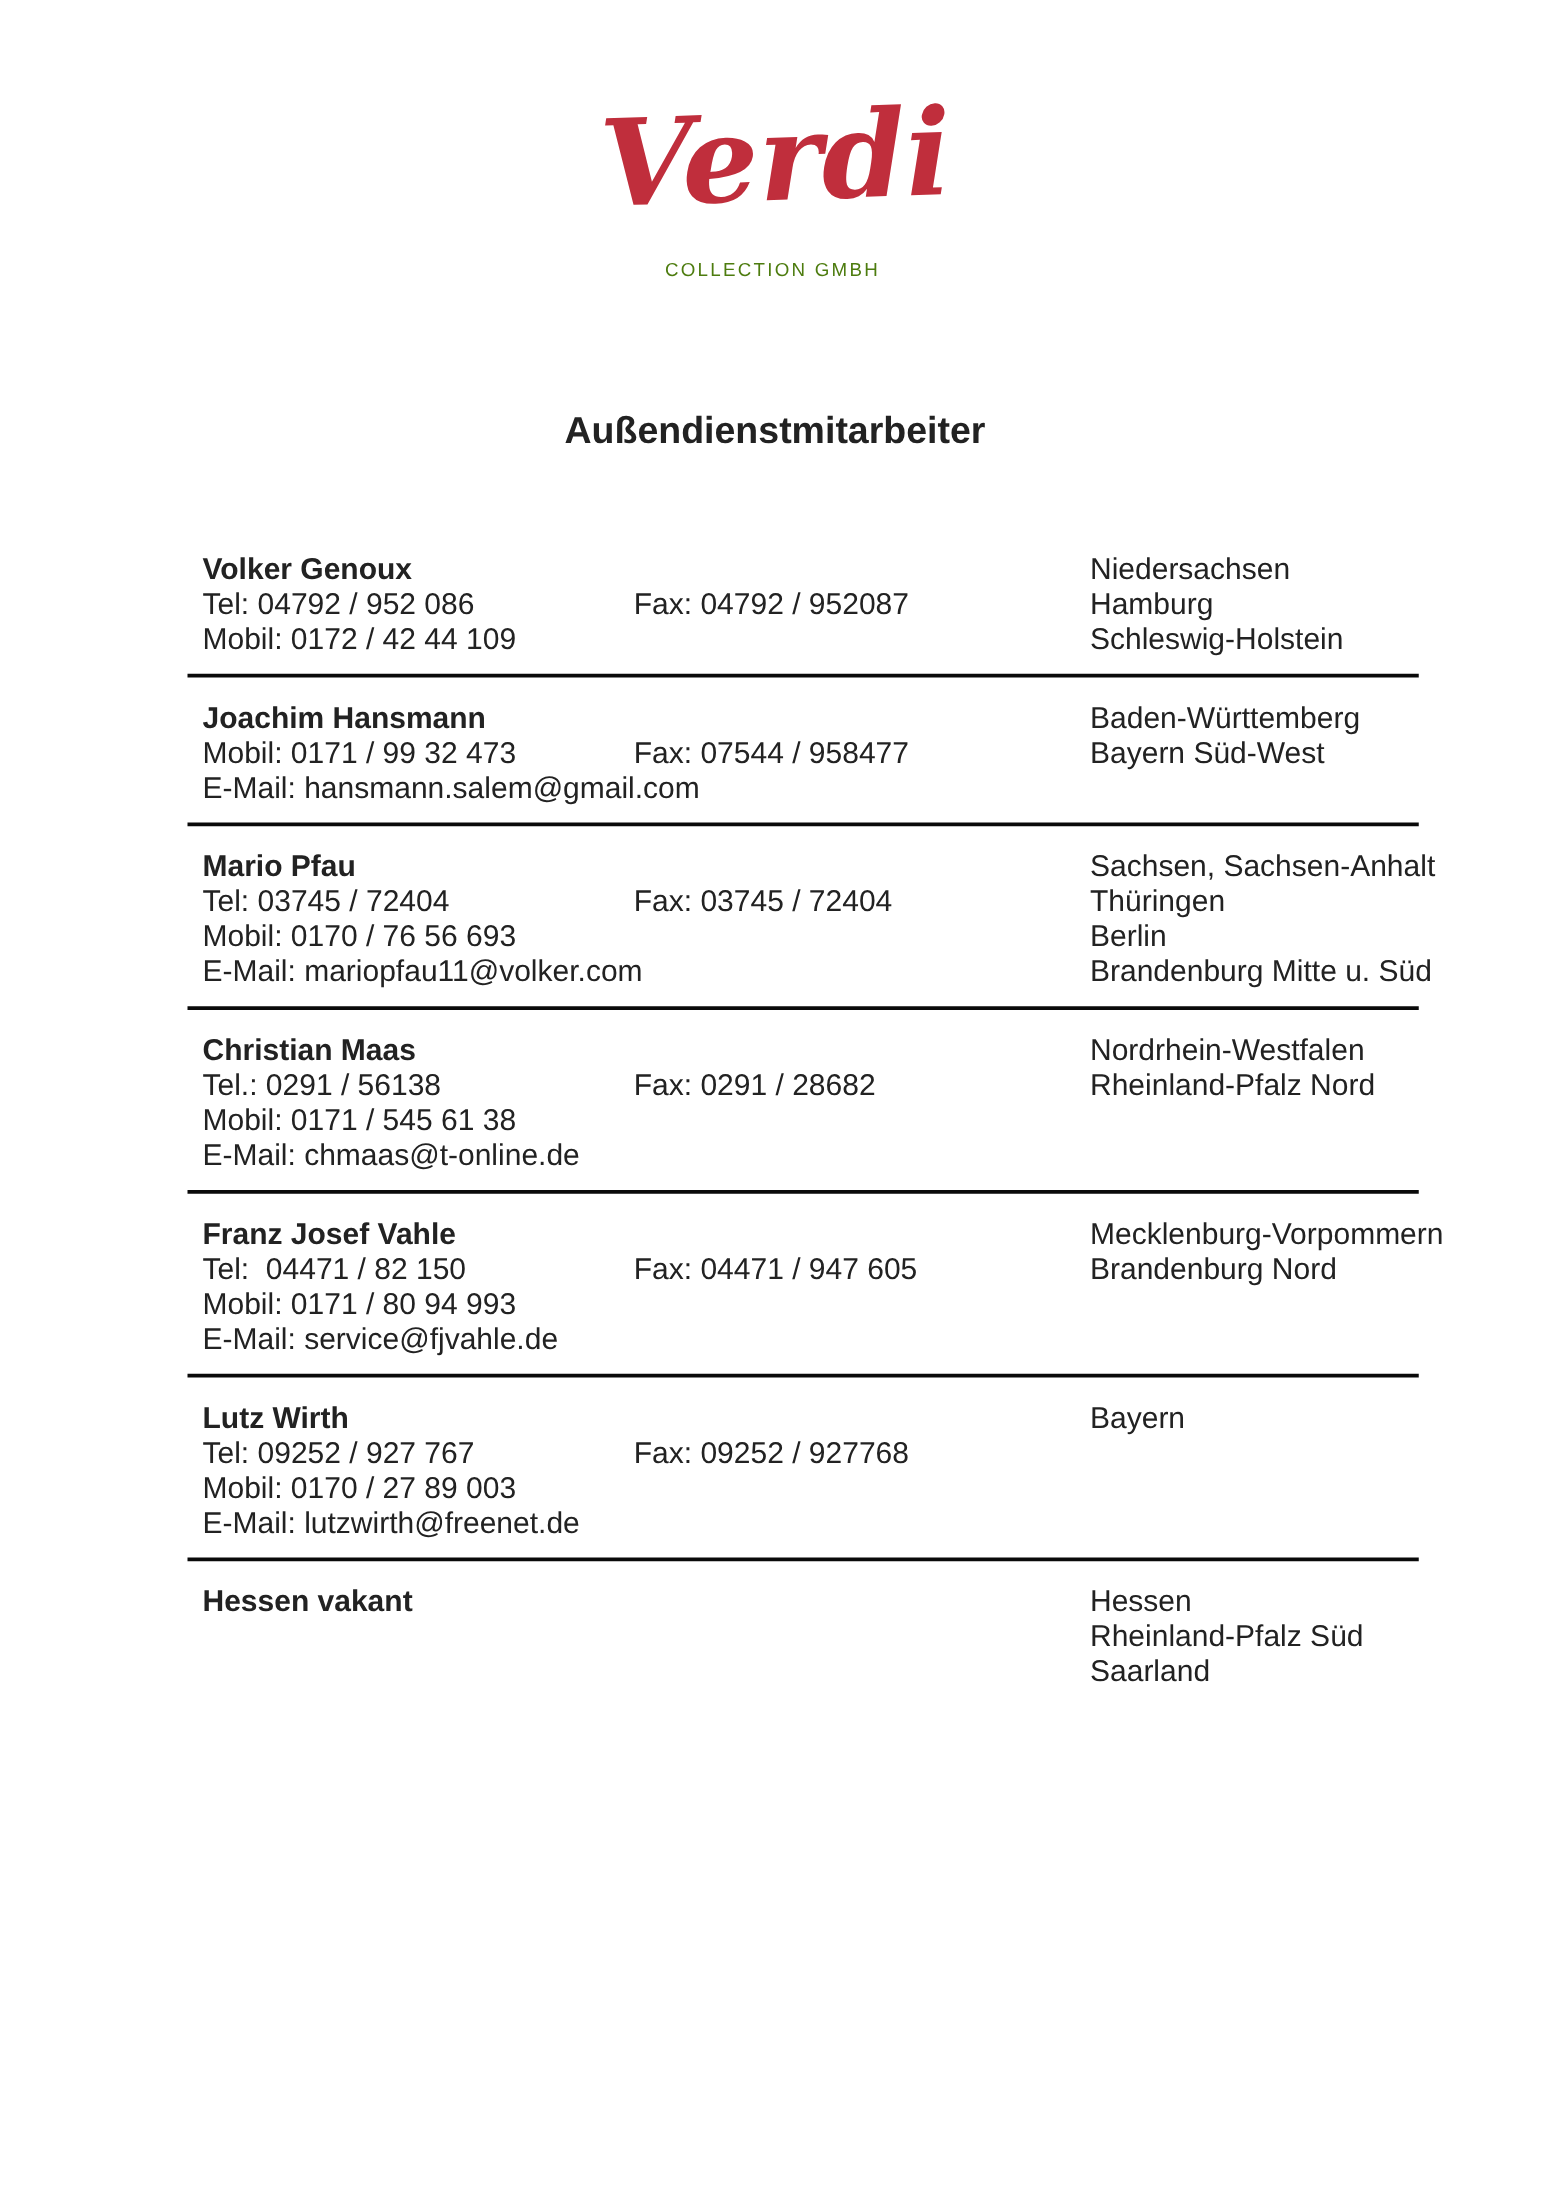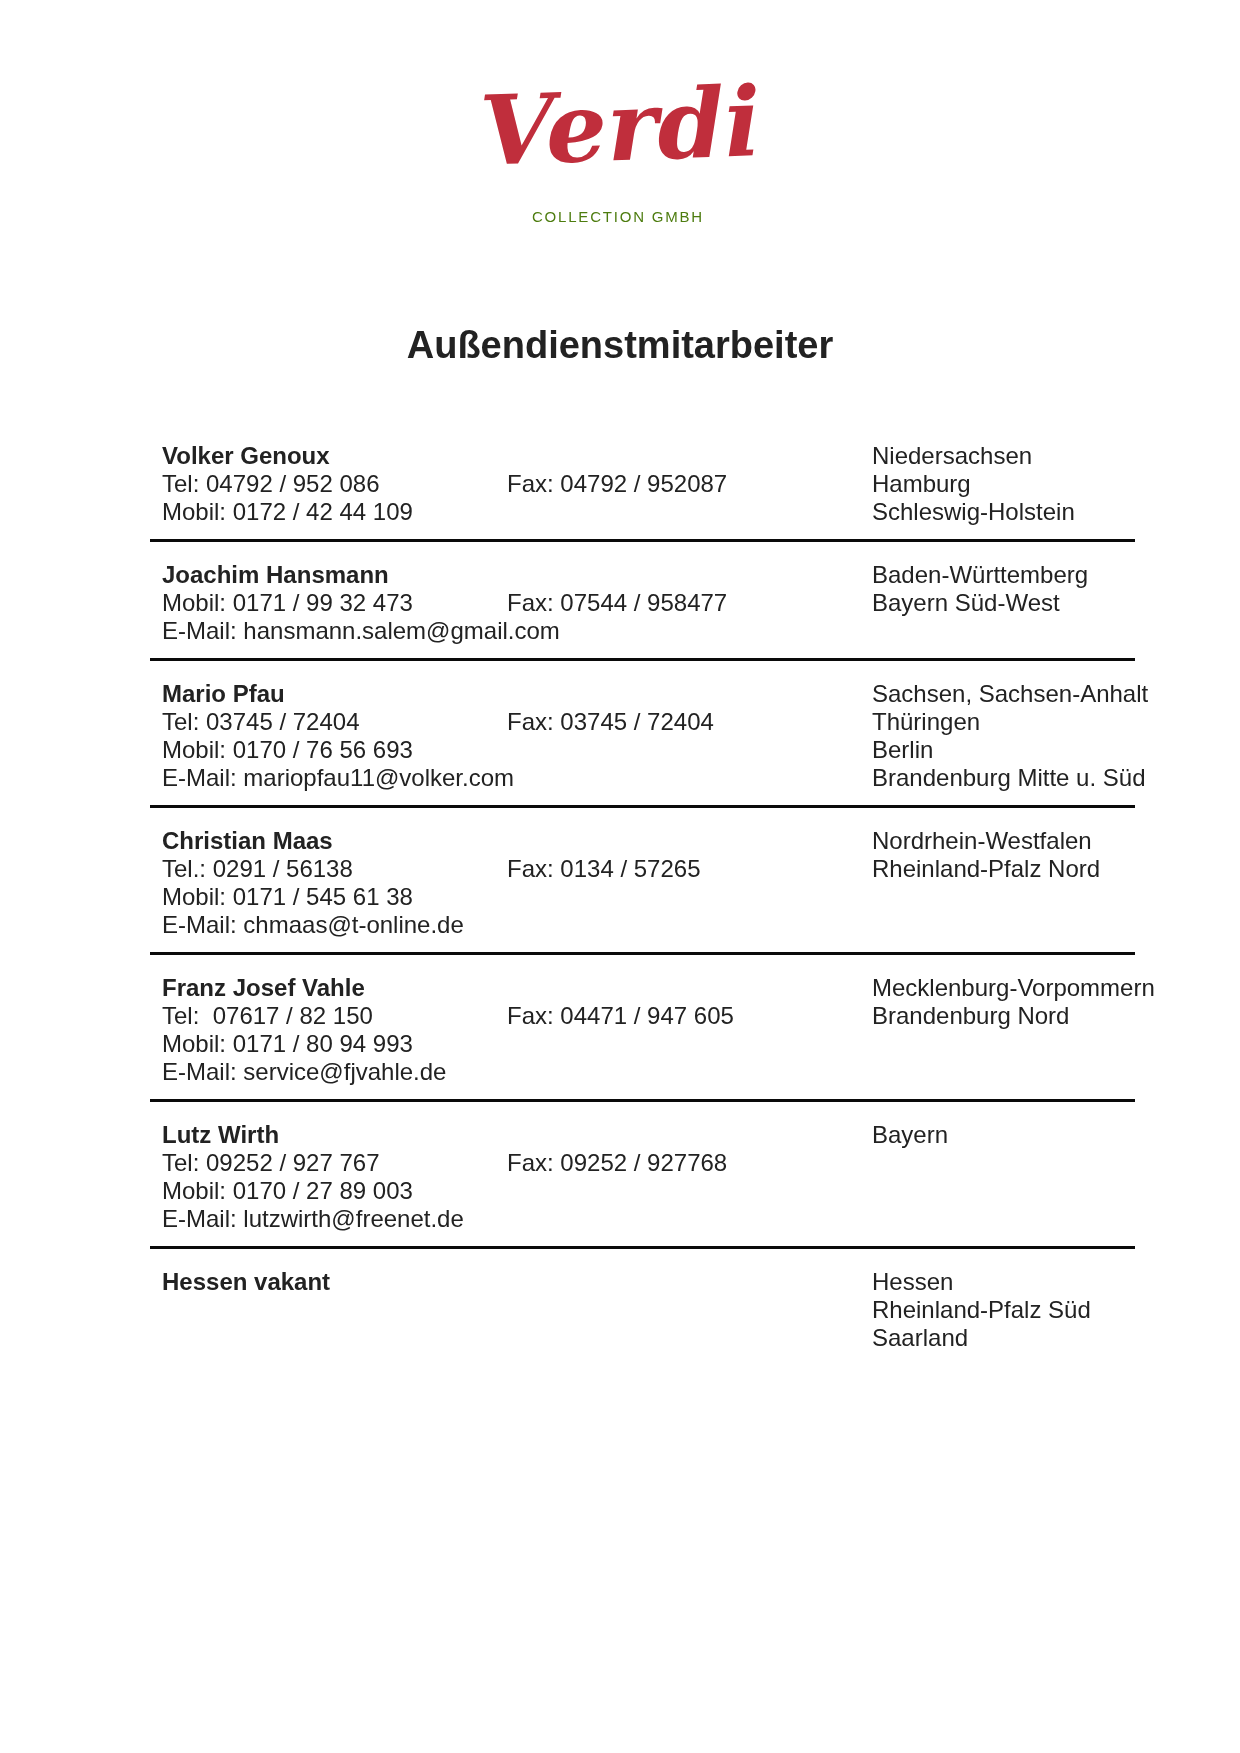--- a/index.html
+++ b/index.html
@@ -32,21 +32,21 @@
     font-weight: 400;
     letter-spacing: 1.8px;
     color: #4d7c0f;
     white-space: pre;
   }
 
   
   .doc-title {
     margin: 102px 0 0 0;
     text-align: center;
-    font-size: 38px;
+    font-size: 30px;
     font-weight: 700;
     line-height: 36px;
     color: #222222;
   }
 
   
   .contacts { margin: 60px 105px 0 150px; width: 985px; }
   .block {
     display: grid;
     grid-template-columns: 345px 365px 1fr;
@@ -126,32 +126,32 @@
   </div>
 
   <div class="block divided">
     <div class="col-main">
       <div class="line name">Christian Maas</div>
     <div class="line">Tel.: 0291 / 56138</div>
           <div class="line">Mobil: 0171 / 545 61 38</div>
           <div class="line">E-Mail: chmaas@t-online.de</div>
         </div>
     <div class="col-fax">
-      <div class="line">Fax: 0134 / 57265</div>
+      <div class="line">Fax: 0291 / 28682</div>
     </div>
     <div class="col-regions">
           <div class="line">Nordrhein-Westfalen</div>
           <div class="line">Rheinland-Pfalz Nord</div>
         </div>
   </div>
 
   <div class="block divided">
     <div class="col-main">
       <div class="line name">Franz Josef Vahle</div>
-    <div class="line">Tel:  07617 / 82 150</div>
+    <div class="line">Tel:  04471 / 82 150</div>
           <div class="line">Mobil: 0171 / 80 94 993</div>
           <div class="line">E-Mail: service@fjvahle.de</div>
         </div>
     <div class="col-fax">
       <div class="line">Fax: 04471 / 947 605</div>
     </div>
     <div class="col-regions">
           <div class="line">Mecklenburg-Vorpommern</div>
           <div class="line">Brandenburg Nord</div>
         </div>

